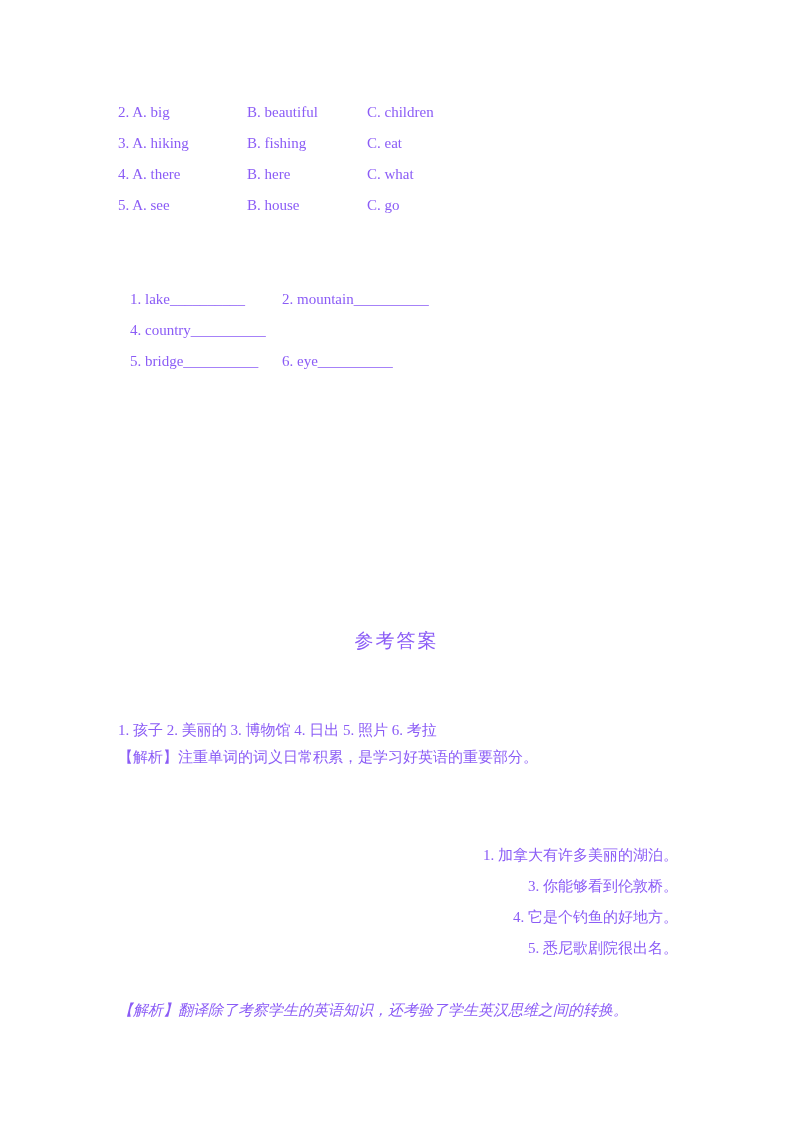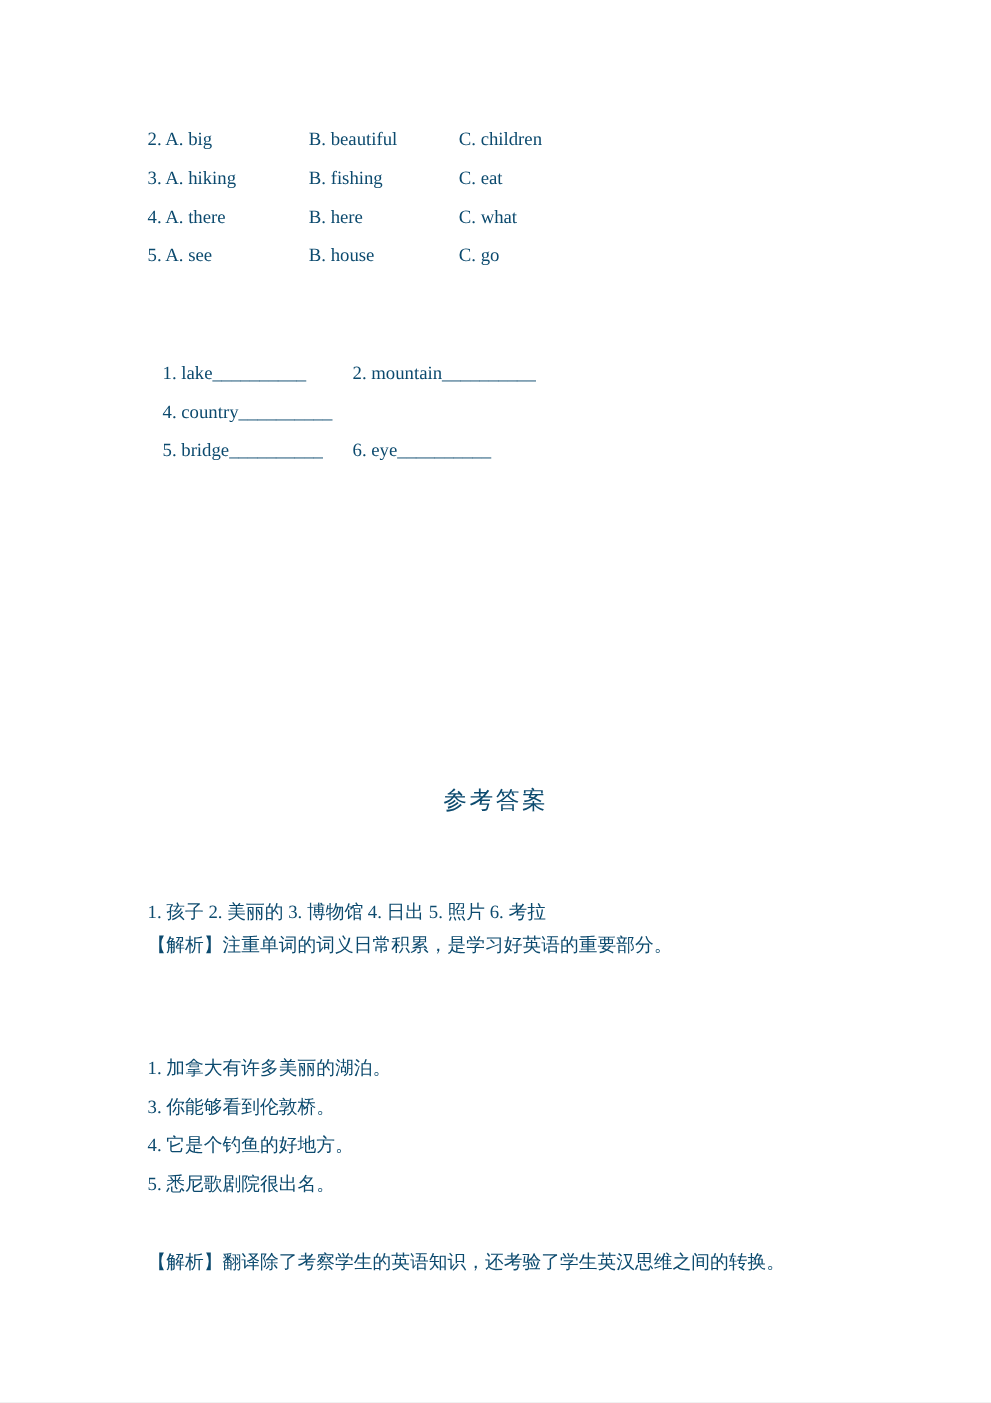--- a/index.html
+++ b/index.html
@@ -5,21 +5,21 @@
   html, body {
     margin: 0;
     padding: 0;
     background: #e8e8e8;
   }
   .page {
     position: relative;
     width: 793px;
     height: 1122px;
     background: #ffffff;
-    color: #0c4a6e;
+    color: #8b5cf6;
     font-family: "Liberation Serif", "DejaVu Serif", serif;
     font-size: 15px;
     overflow: hidden;
   }
   .abs { position: absolute; }
   .line { line-height: 31px; white-space: pre-wrap; }
 
   
   .mc-section { left: 118px; top: 97px; width: 560px; }
   .mc-row {
@@ -46,22 +46,22 @@
     left: 0;
     top: 625px;
     width: 793px;
     text-align: center;
     font-size: 19px;
     line-height: 31px;
     letter-spacing: 2px;
   }
   .word-answers   { left: 118px; top: 715px; width: 560px; }
   .word-analysis  { left: 118px; top: 742px; width: 560px; font-family: Liberation Serif, serif; }
-  .sentence-list  { left: 118px; top: 840px; width: 560px; }
-  .sentence-analysis { left: 118px; top: 995px; width: 600px; }
+  .sentence-list  { left: 118px; top: 840px; width: 560px; text-align: right; }
+  .sentence-analysis { left: 118px; top: 995px; width: 600px; font-style: italic; }
 </style>
 </head>
 <body>
 
 <div class="page">
 
   <div class="abs mc-section">
     <div class="mc-row">
       <span>2. A. big</span>
       <span>B. beautiful</span>

